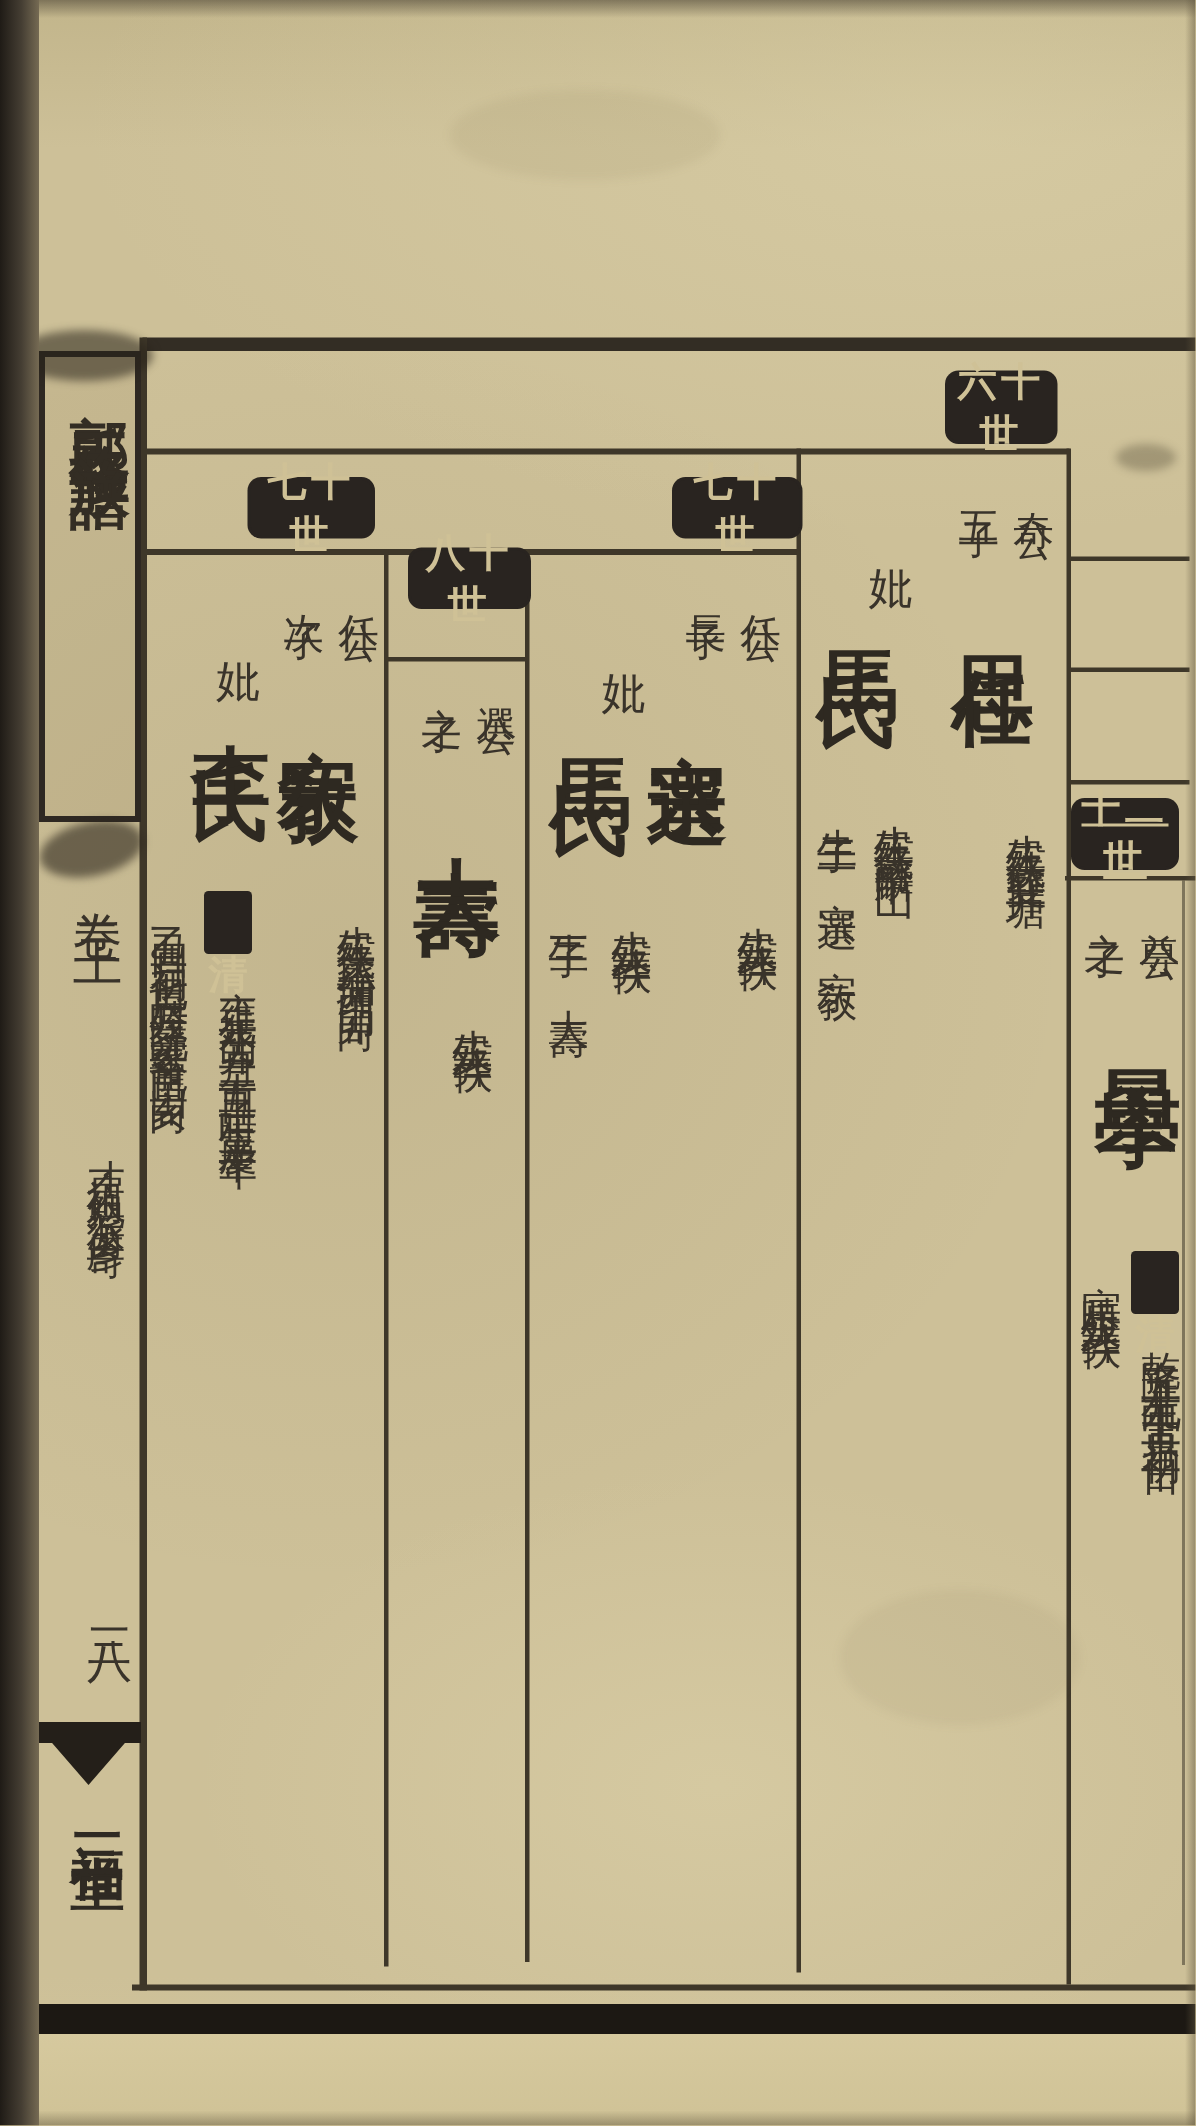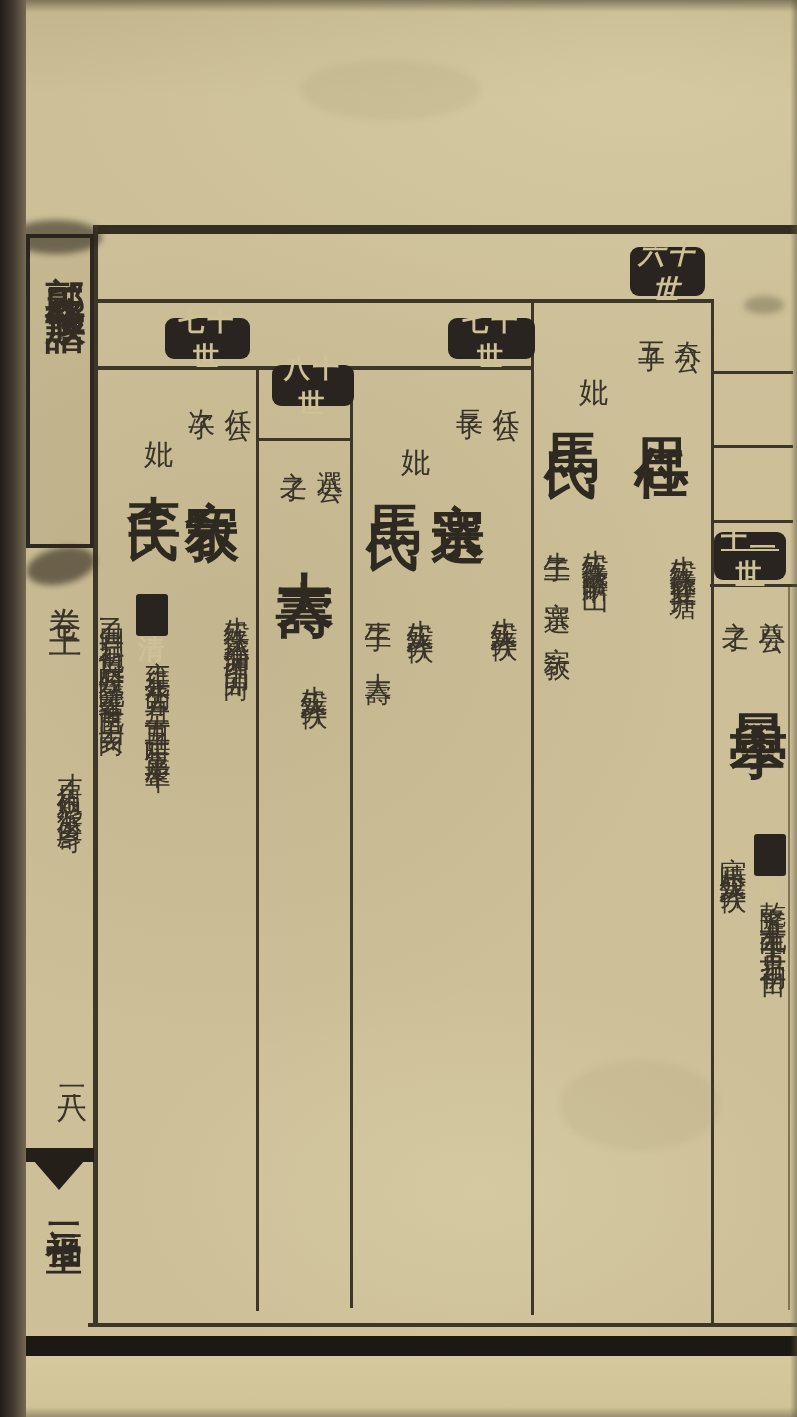--- a/index.html
+++ b/index.html
@@ -53,21 +53,21 @@
 <div class="rule" style="left:93px;top:225px;width:5px;height:1102px;"></div>
 <div class="rule" style="left:256px;top:366px;width:3px;height:945px;"></div>
 <div class="rule" style="left:350px;top:366px;width:3px;height:942px;"></div>
 <div class="rule" style="left:531px;top:299px;width:3px;height:1016px;"></div>
 <div class="rule" style="left:711px;top:299px;width:3px;height:1024px;"></div>
 <div class="rule" style="left:788px;top:587px;width:2px;height:723px;opacity:.55;"></div>
 <div class="rule" style="left:88px;top:1323px;width:709px;height:4px;"></div>
 <div class="rule" style="left:18px;top:1336px;width:779px;height:20px;background:#1c1813;"></div>
 <div class="abs" style="left:0;top:1356px;width:797px;height:61px;background:linear-gradient(180deg,#d6c99e,#cfc296);"></div>
 
-<div class="gen-label" style="left:632px;top:249px;width:71px;height:45px;font-style:italic;">十六世</div>
+<div class="gen-label" style="left:632px;top:249px;width:71px;height:45px;">十六世</div>
 <div class="gen-label" style="left:450px;top:320px;width:83px;height:37px;">十七世</div>
 <div class="gen-label" style="left:167px;top:320px;width:81px;height:37px;">十七世</div>
 <div class="gen-label" style="left:274px;top:367px;width:78px;height:37px;">十八世</div>
 <div class="gen-label" style="left:716px;top:534px;width:68px;height:44px;text-decoration:underline;">二十世</div>
 
 <div>
   <div class="vtext small" style="left:630px;top:320px;width:76px;line-height:1.35;">奇公
 五子</div>
   <div class="vtext big" style="left:626px;top:394px;width:72px;">思任</div>
   <div class="vtext small" style="left:665px;top:534px;width:36px;">生殁佚葬雙井塘</div>

